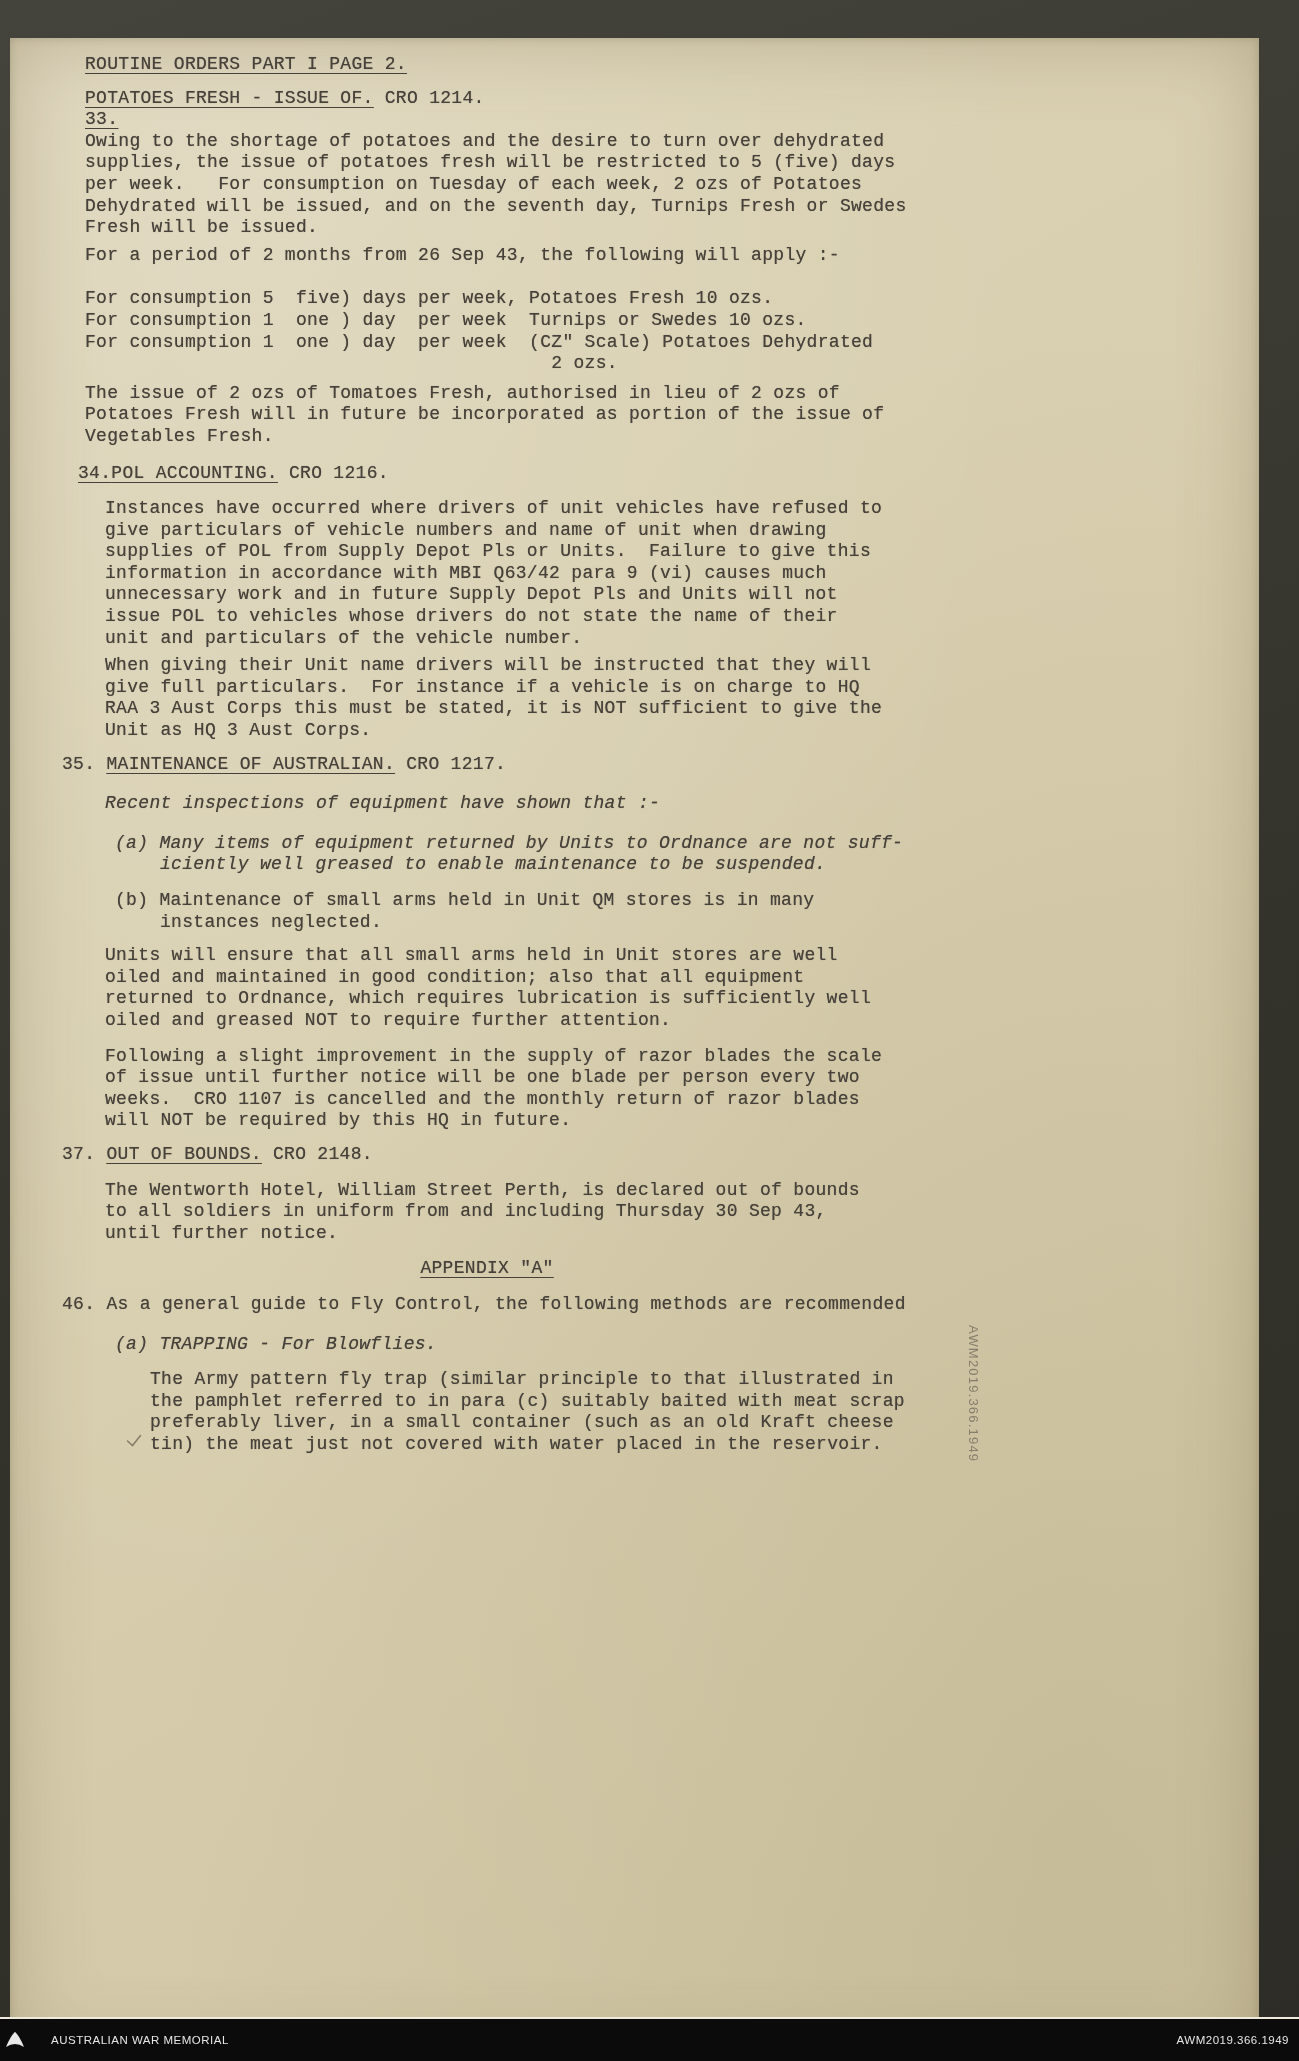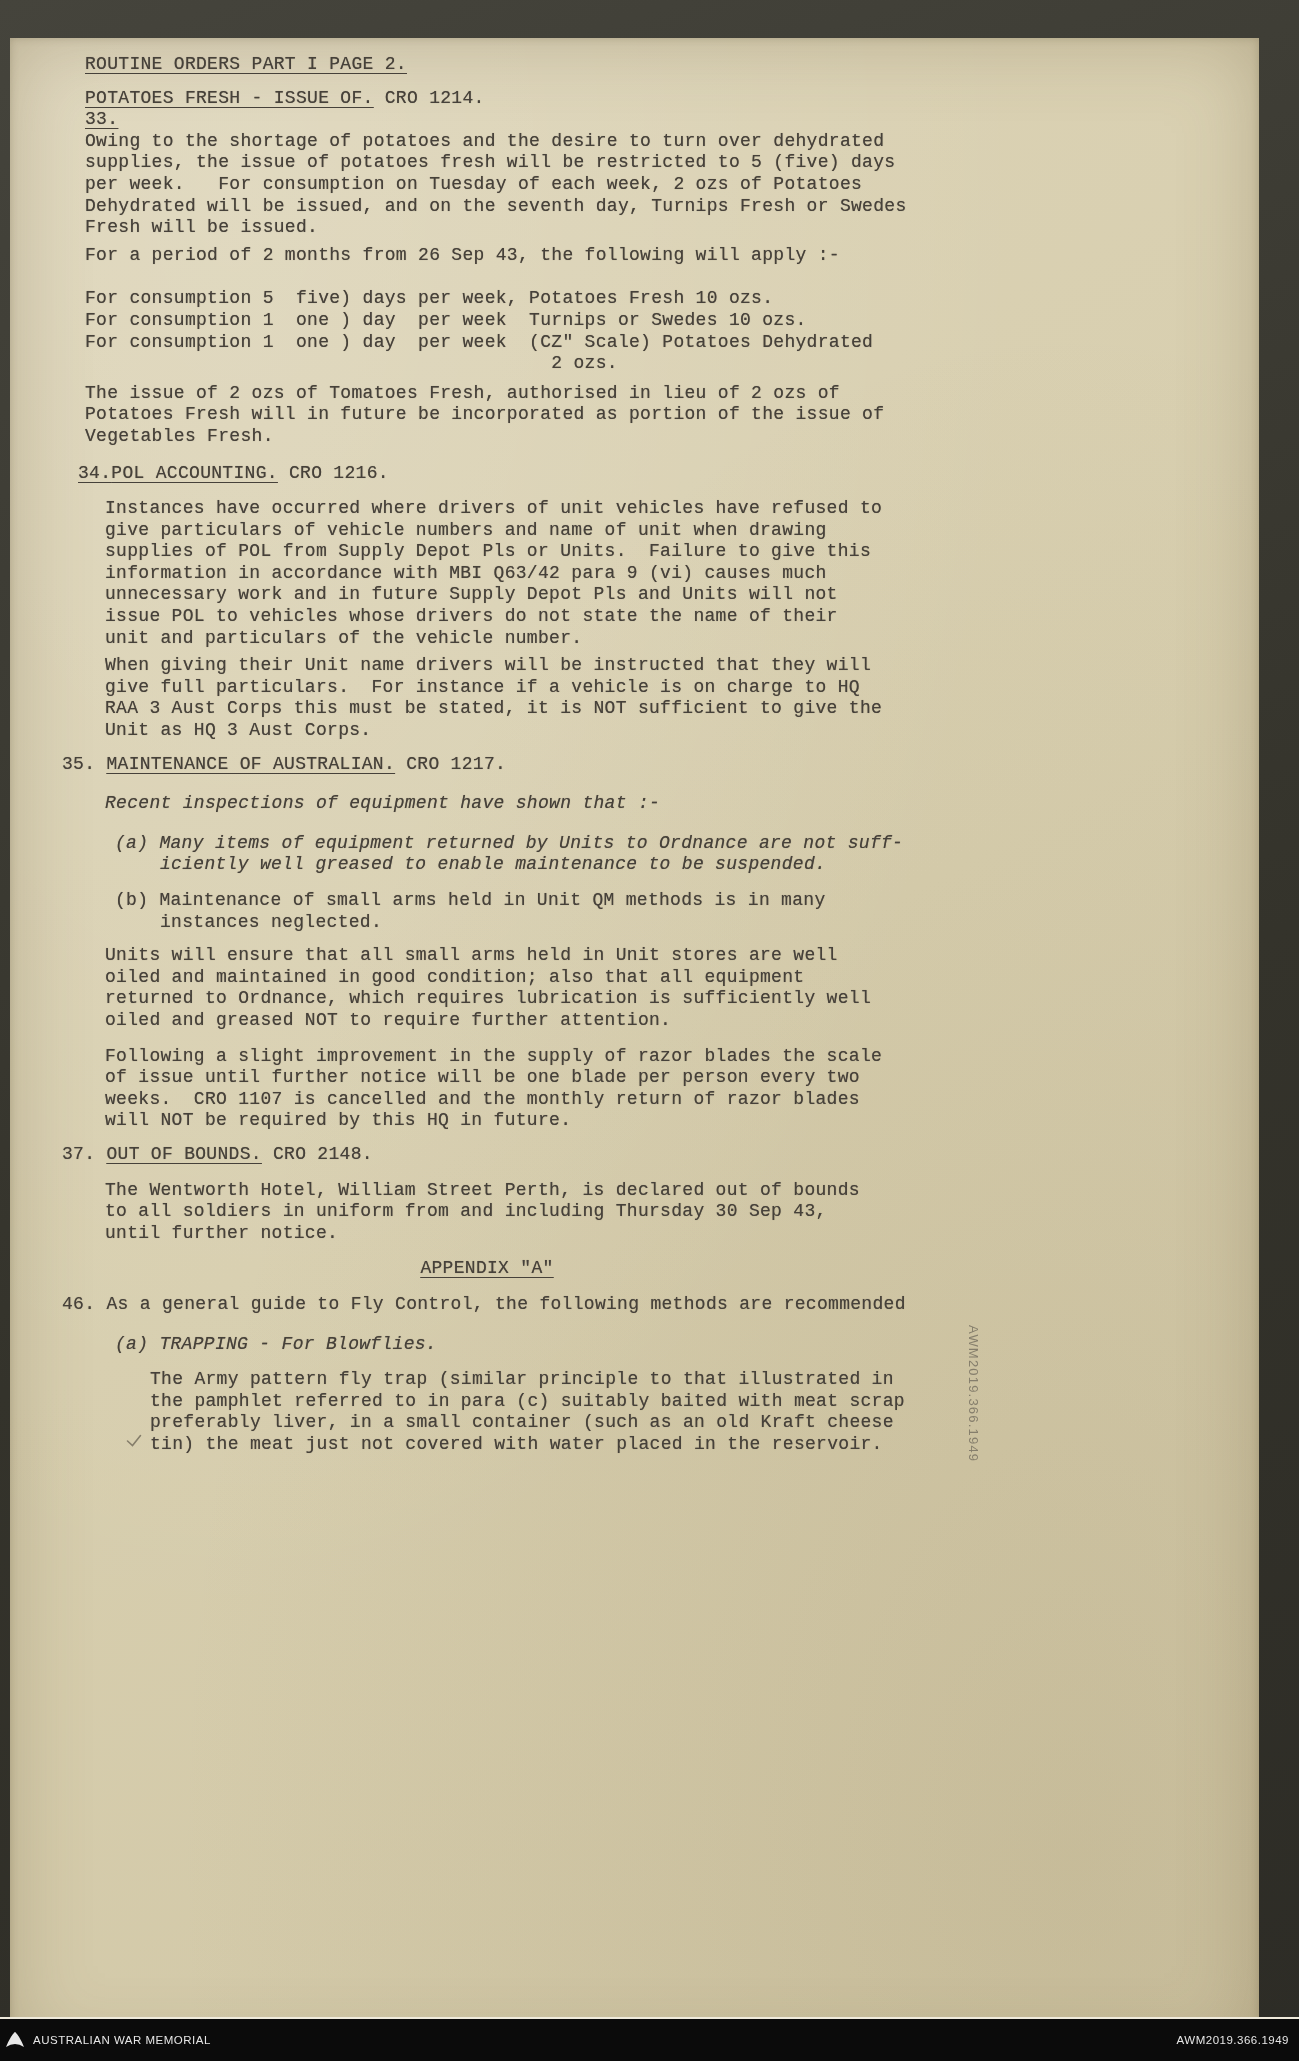--- a/index.html
+++ b/index.html
@@ -75,21 +75,21 @@
     display: flex;
     align-items: center;
     justify-content: space-between;
     padding: 0 10px 0 4px;
     font-family: "Liberation Sans", sans-serif;
     font-size: 11.5px;
     letter-spacing: 0.5px;
     color: #e6e6e6;
     z-index: 5;
   }
-  .footer-left-wrap { display: flex; align-items: center; gap: 7px; }
+  .footer-left-wrap { display: flex; align-items: center; gap: 25px; }
 </style>
 </head>
 <body>
 
 <div class="paper">
   <div class="doc">
 
     <div class="block u ind13">ROUTINE ORDERS PART I PAGE 2.</div>
 
     <div class="block ind13 mt12"><span class="u">POTATOES FRESH - ISSUE OF.</span><span> CRO 1214.</span></div>
@@ -118,21 +118,21 @@
 unit and particulars of the vehicle number.</div>
     <div class="block ind43 mt6">When giving their Unit name drivers will be instructed that they will
 give full particulars.  For instance if a vehicle is on charge to HQ
 RAA 3 Aust Corps this must be stated, it is NOT sufficient to give the
 Unit as HQ 3 Aust Corps.</div>
 
     <div class="block mt12"><span>35. </span><span class="u">MAINTENANCE OF AUSTRALIAN.</span><span> CRO 1217.</span></div>
     <div class="block ind43 mt18">Recent inspections of equipment have shown that :-</div>
     <div class="block hang ind53 mt18">(a) Many items of equipment returned by Units to Ordnance are not suff-
 iciently well greased to enable maintenance to be suspended.</div>
-    <div class="block hang ind53 mt14">(b) Maintenance of small arms held in Unit QM methods is in many
+    <div class="block hang ind53 mt14">(b) Maintenance of small arms held in Unit QM stores is in many
 instances neglected.</div>
     <div class="block ind43 mt12">Units will ensure that all small arms held in Unit stores are well
 oiled and maintained in good condition; also that all equipment
 returned to Ordnance, which requires lubrication is sufficiently well
 oiled and greased NOT to require further attention.</div>
 
     <div class="block ind43 mt14">Following a slight improvement in the supply of razor blades the scale
 of issue until further notice will be one blade per person every two
 weeks.  CRO 1107 is cancelled and the monthly return of razor blades
 will NOT be required by this HQ in future.</div>

